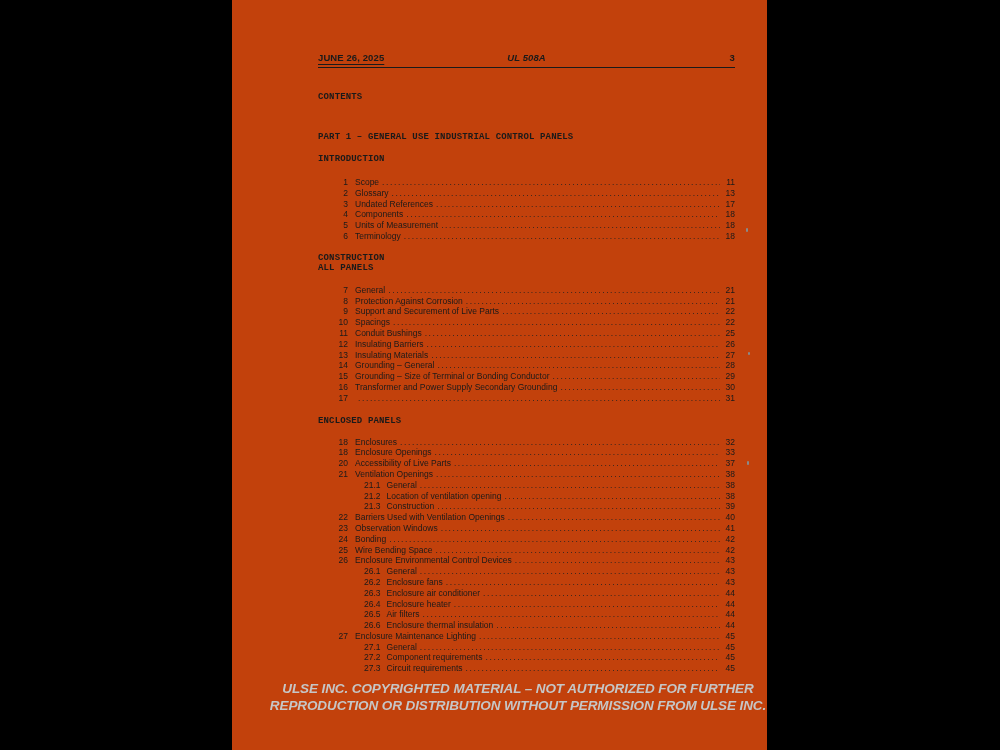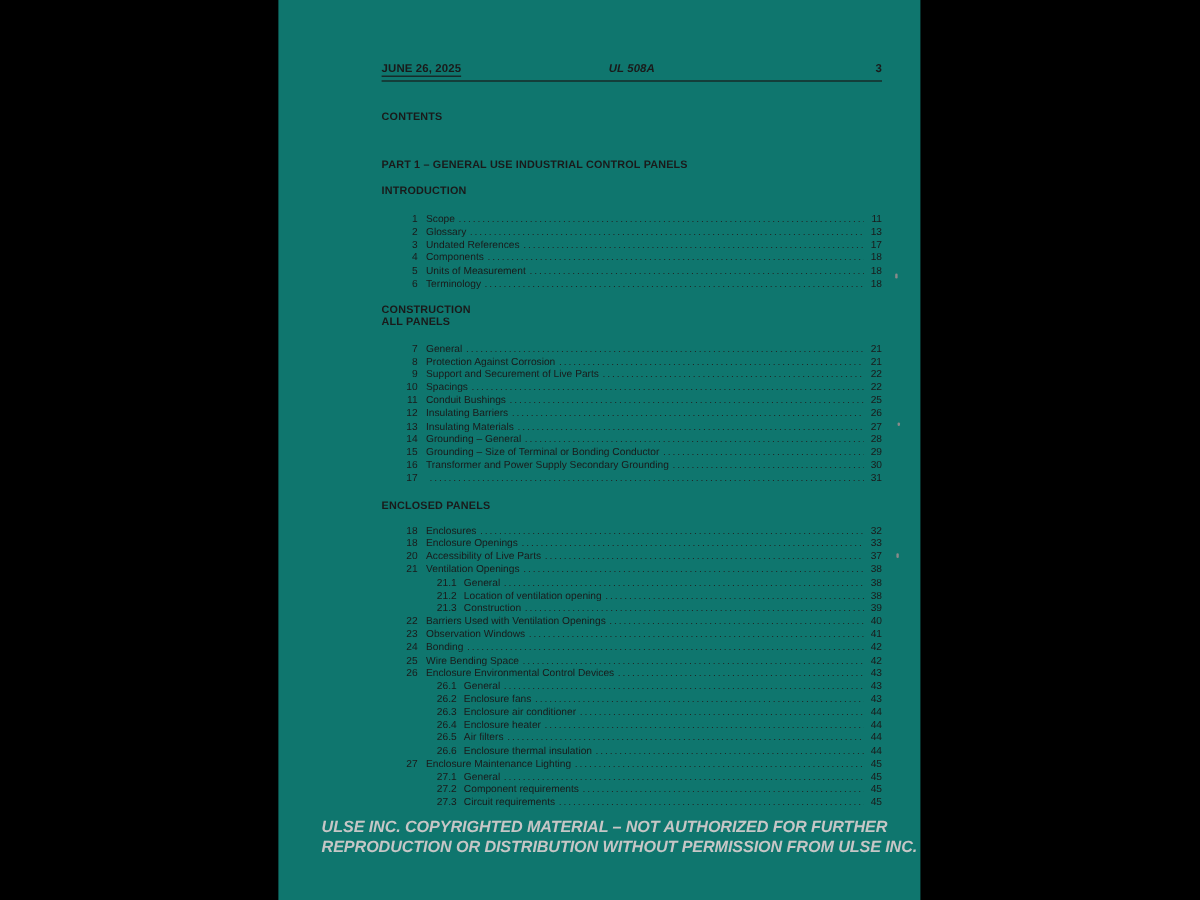--- a/index.html
+++ b/index.html
@@ -7,21 +7,21 @@
     width: 1000px; height: 750px;
     background: #000;
     position: relative;
     overflow: hidden;
     font-family: "Liberation Sans", sans-serif;
   }
   .page {
     position: absolute;
     left: 232px; top: 0;
     width: 535px; height: 750px;
-    background: #0f766e;
+    background: #c2410c;
     overflow: hidden;
     color: #1a1a1a;
   }
   .content {
     position: absolute;
     left: 86px; top: 0;
     width: 417px;
   }
   
   .page-header {
@@ -47,20 +47,21 @@
   }
   .page-header .hdr-page {
     position: absolute; right: 0; top: 0;
   }
   
   .heading {
     font-weight: bold;
     font-size: 9px;
     letter-spacing: 0.15px;
     line-height: 10px;
+    font-family: Liberation Mono, monospace;
   }
   .h-contents   { margin-top: 24px; }
   .h-part       { margin-top: 30px; }
   .h-intro      { margin-top: 12px; }
   .h-constr     { margin-top: 11px; }
   .h-allpanels  { }
   .h-enclosed   { margin-top: 12px; }
   
   .toc-group { margin-top: 13px; }
   .g-allpanels { margin-top: 12px; }
@@ -99,21 +100,21 @@
     flex: 0 0 auto;
     min-width: 13px;
     text-align: right;
   }
   
   .watermark {
     position: absolute;
     left: 36px;
     width: 500px;
     top: 681px;
-    text-align: left;
+    text-align: center;
     color: #c6c6c6;
     font-style: italic;
     font-weight: bold;
     font-size: 13.5px;
     line-height: 16.5px;
     letter-spacing: -0.1px;
     white-space: nowrap;
   }
   
   .speck {

